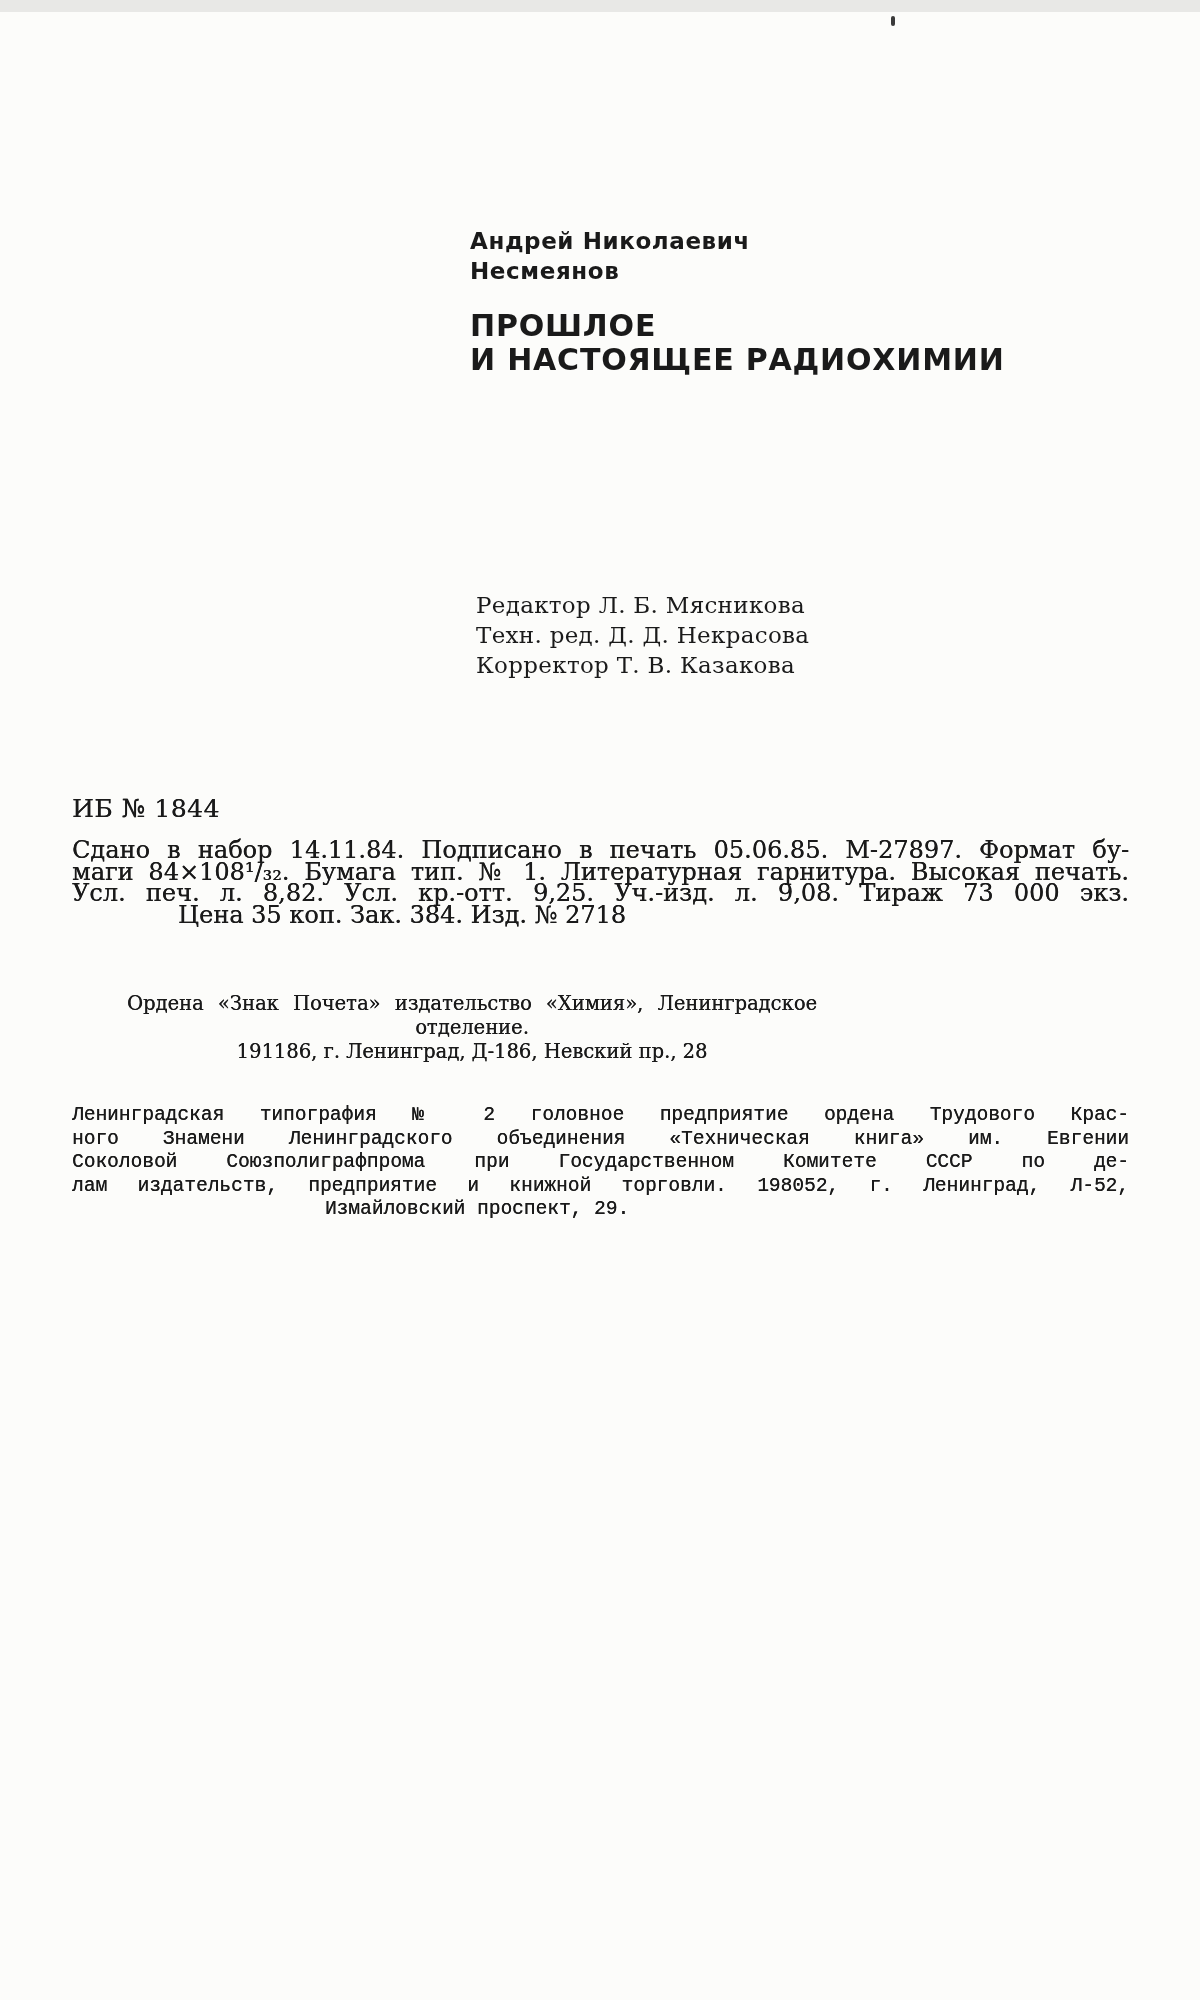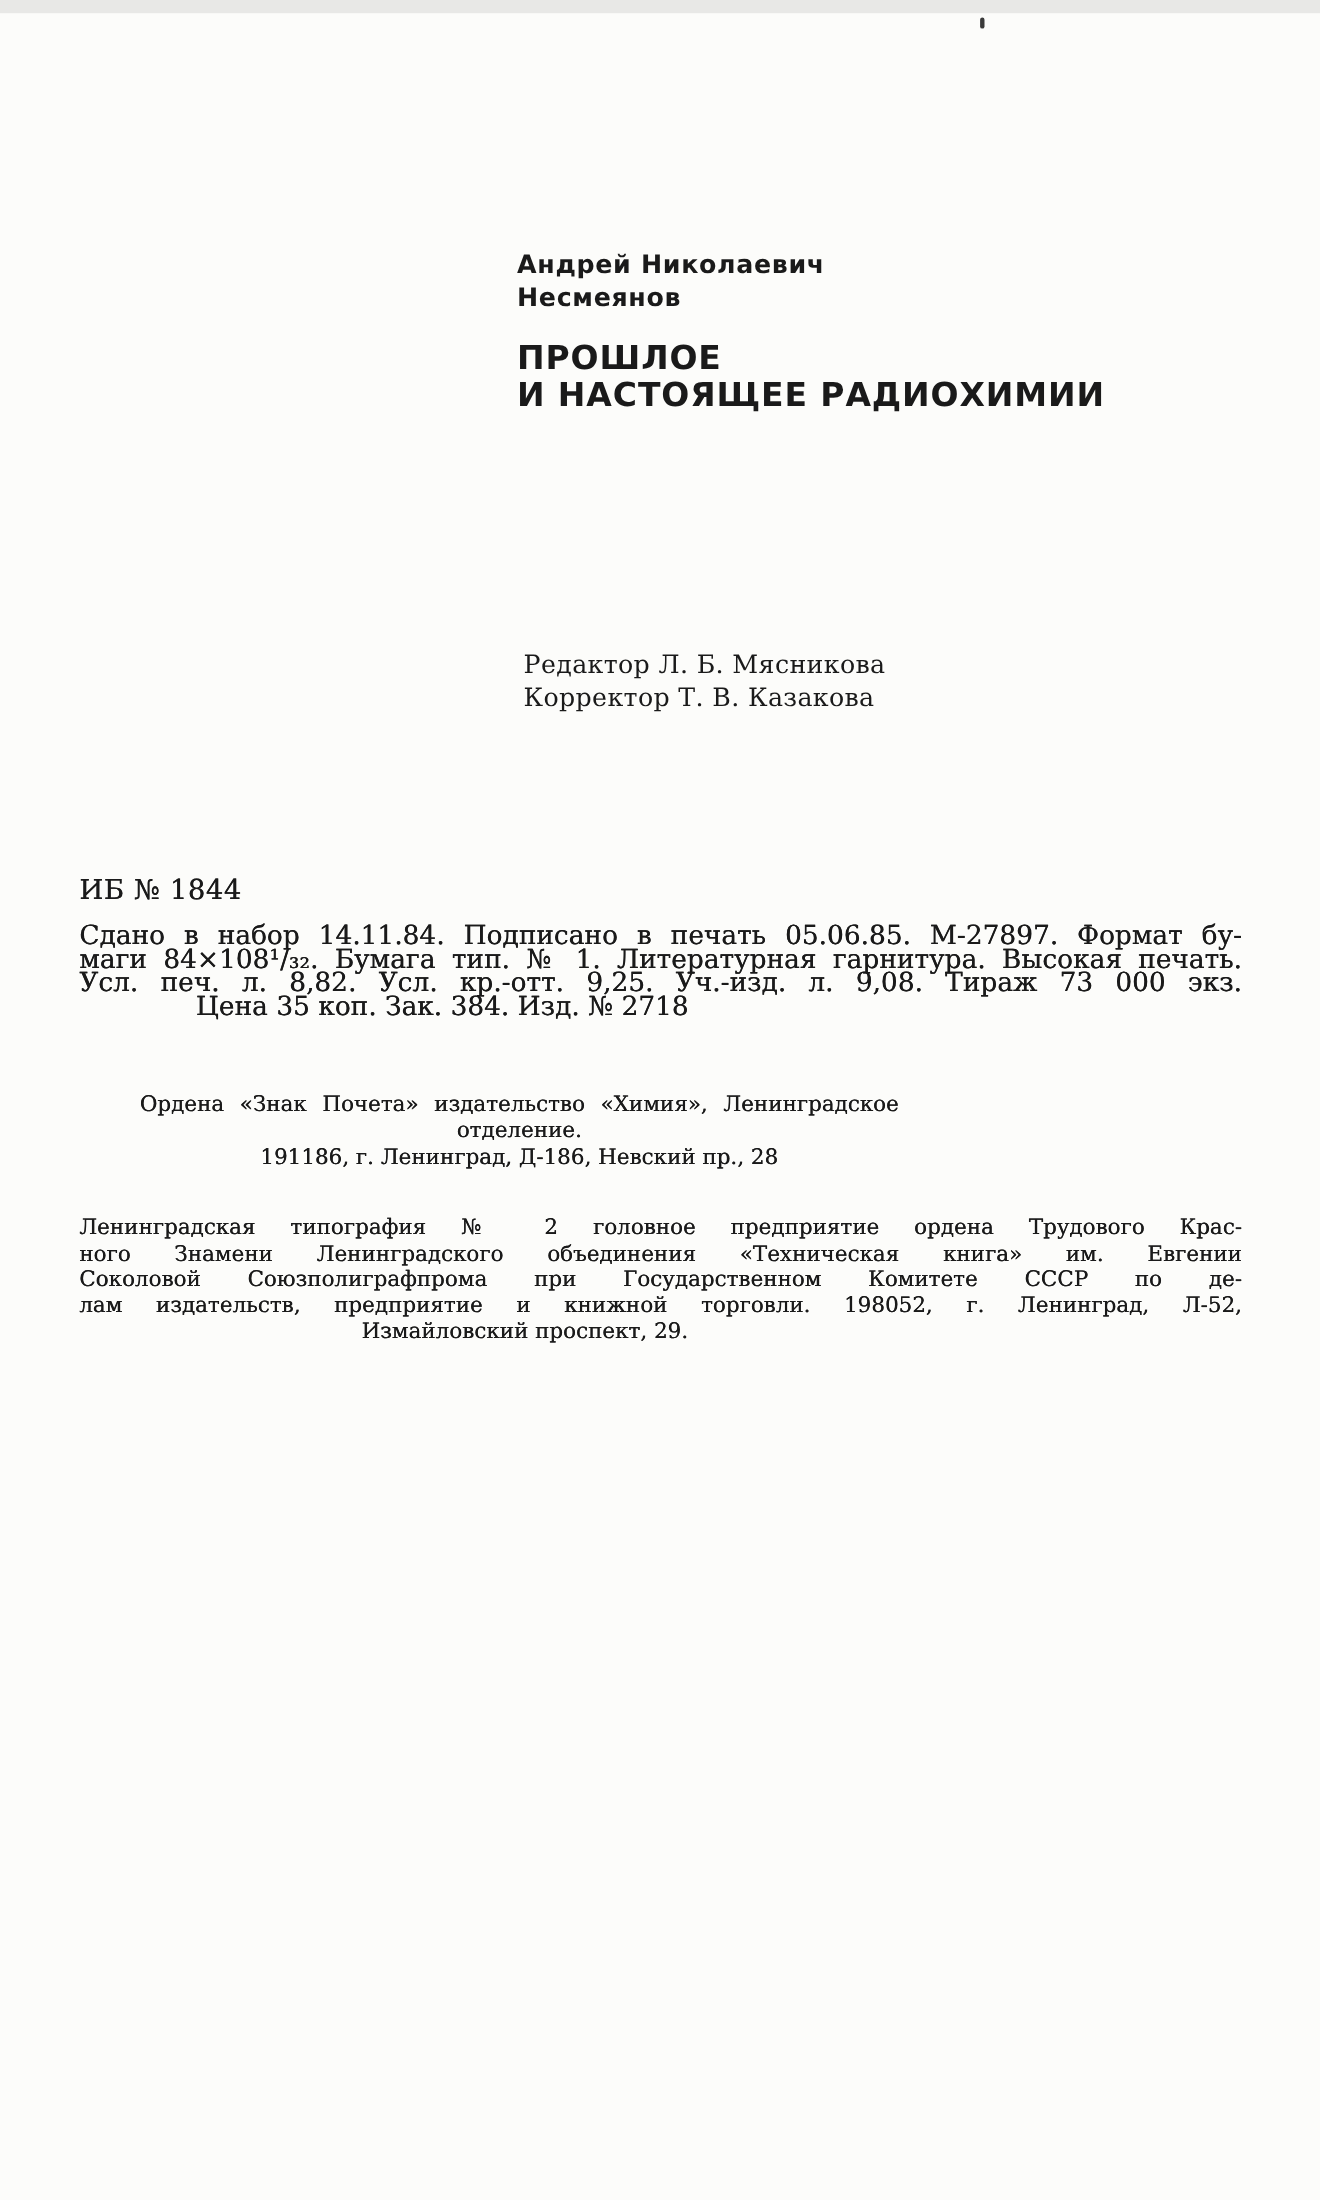--- a/index.html
+++ b/index.html
@@ -97,20 +97,21 @@
   .pub-spread {
     word-spacing: 8px;
   }
   .printer {
     position: absolute;
     left: 72px;
     top: 1092px;
     width: 1057px;
     font-size: 19.5px;
     line-height: 23.5px;
+    font-family: Liberation Mono, monospace;
   }
   .printer-last {
     width: 810px;
   }
   .ink {
     text-shadow: 0.25px 0 0 currentColor;
   }
 </style>
 </head>
 <body>
@@ -124,20 +125,21 @@
     <div>Несмеянов</div>
   </div>
 
   <div class="title-block sans">
     <div>ПРОШЛОЕ</div>
     <div>И НАСТОЯЩЕЕ РАДИОХИМИИ</div>
   </div>
 
   <div class="staff-block">
     <div>Редактор Л. Б. Мясникова</div>
+    <div>Техн. ред. Д. Д. Некрасова</div>
     <div>Корректор Т. В. Казакова</div>
   </div>
 
   <div class="ib">ИБ № 1844</div>
 
   <div class="imprint ink">
     <div class="jline">Сдано в набор 14.11.84. Подписано в печать 05.06.85. М-27897. Формат бу-</div>
     <div class="jline">маги 84×108¹/₃₂. Бумага тип. № 1. Литературная гарнитура. Высокая печать.</div>
     <div class="jline">Усл. печ. л. 8,82. Усл. кр.-отт. 9,25. Уч.-изд. л. 9,08. Тираж 73 000 экз.</div>
     <div class="cline price">Цена 35 коп. Зак. 384. Изд. № 2718</div>

